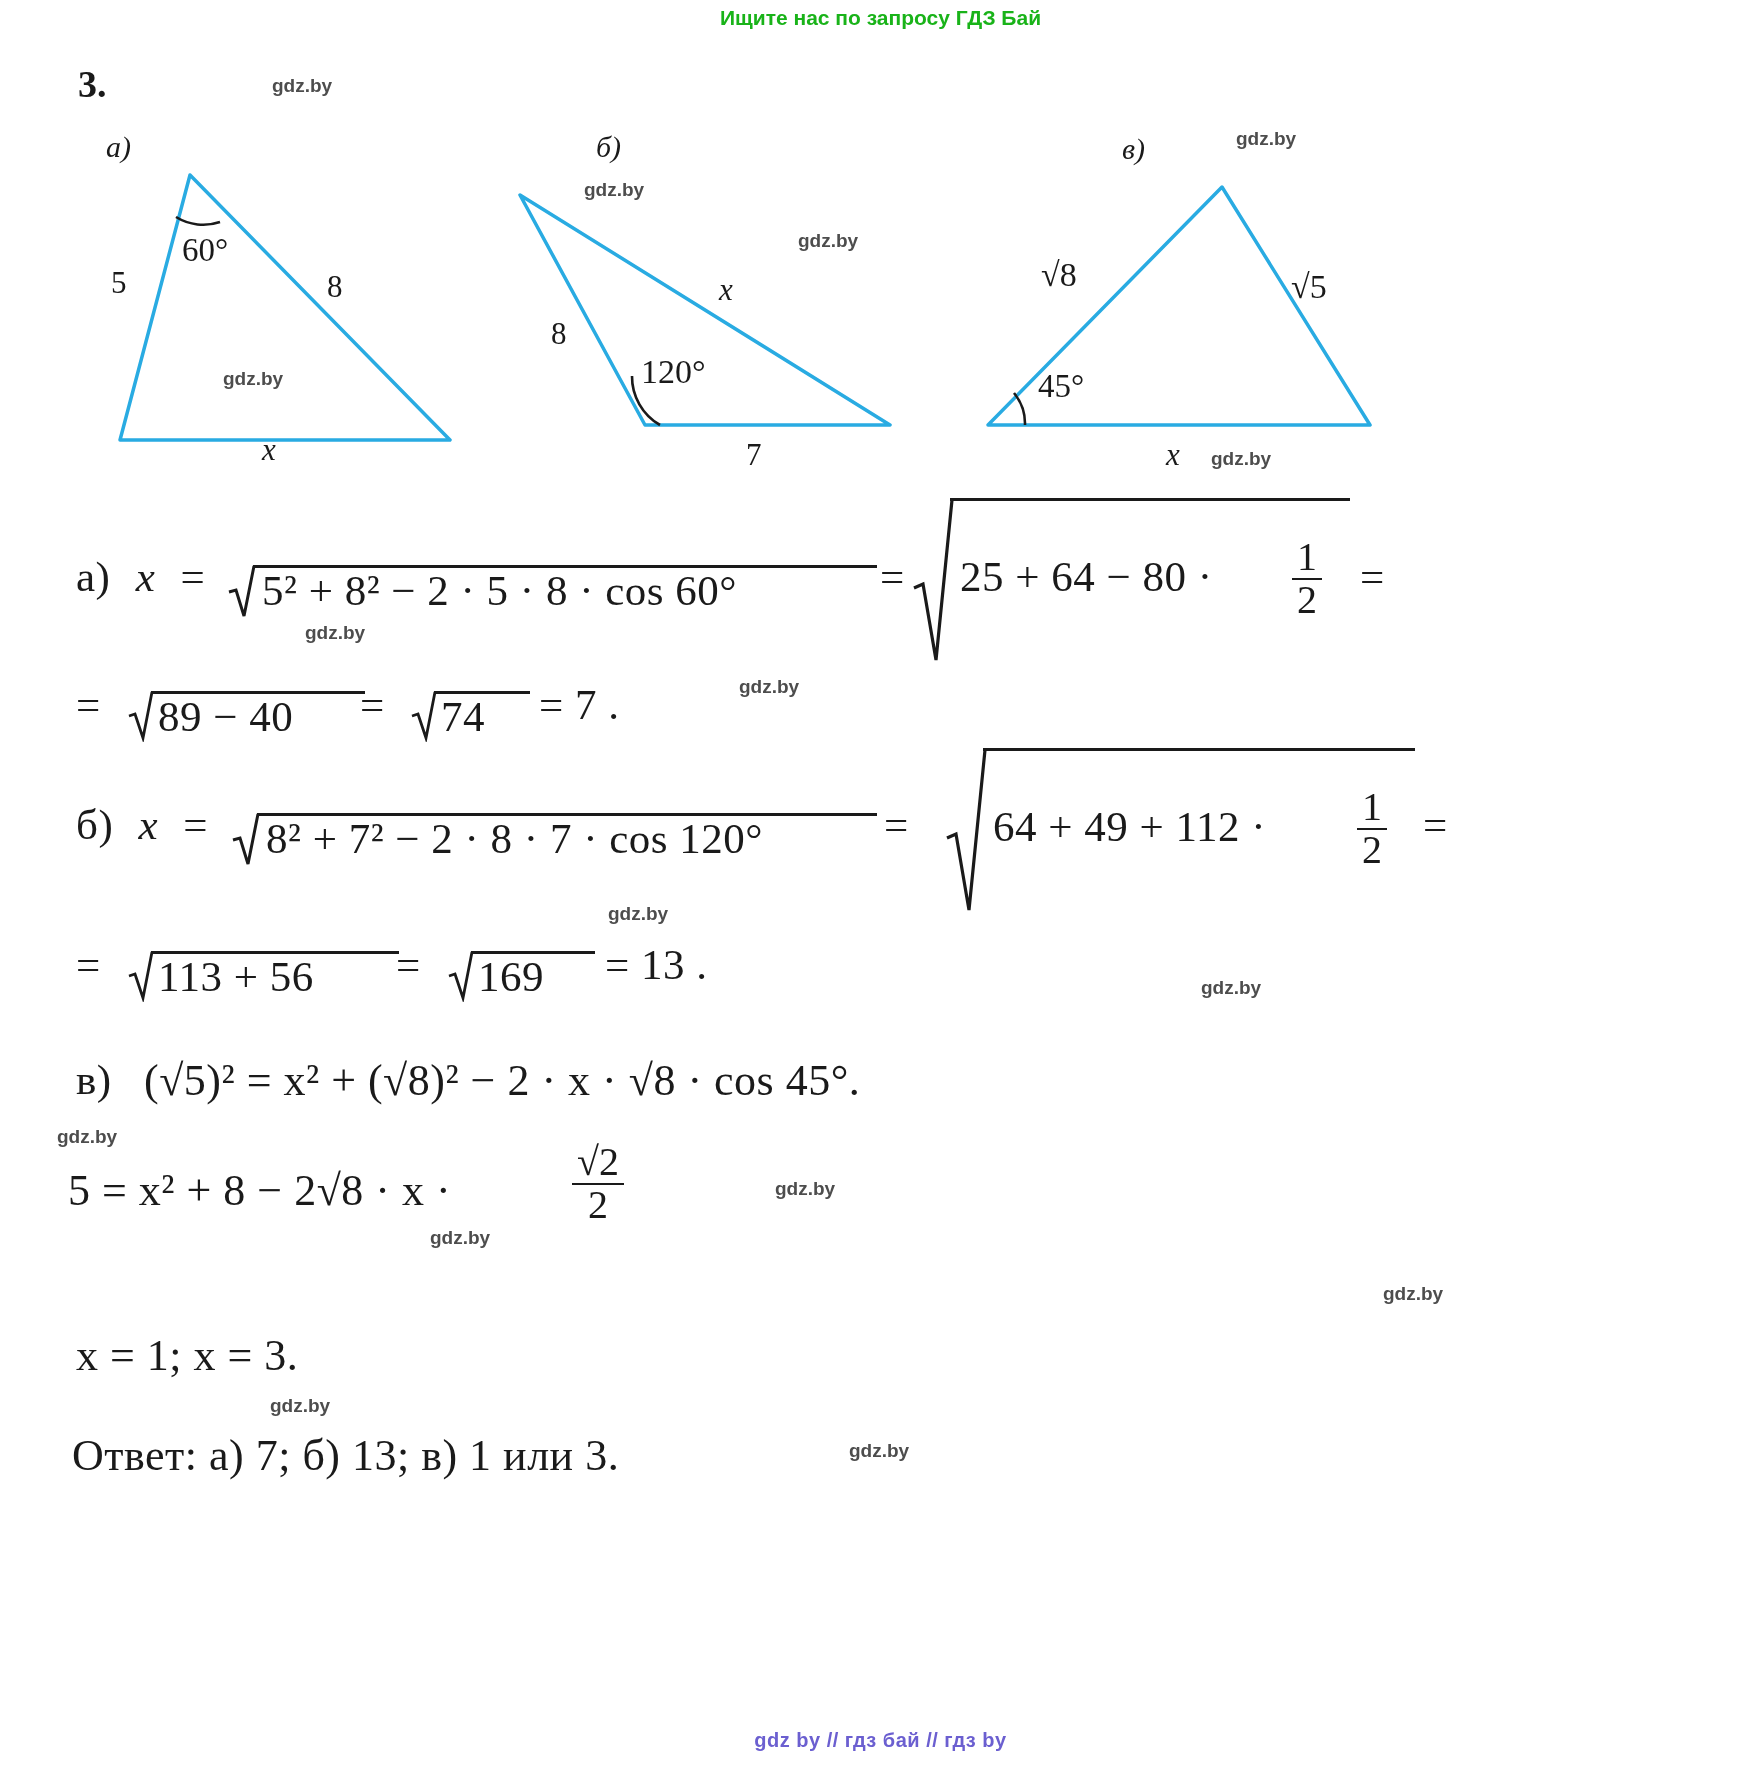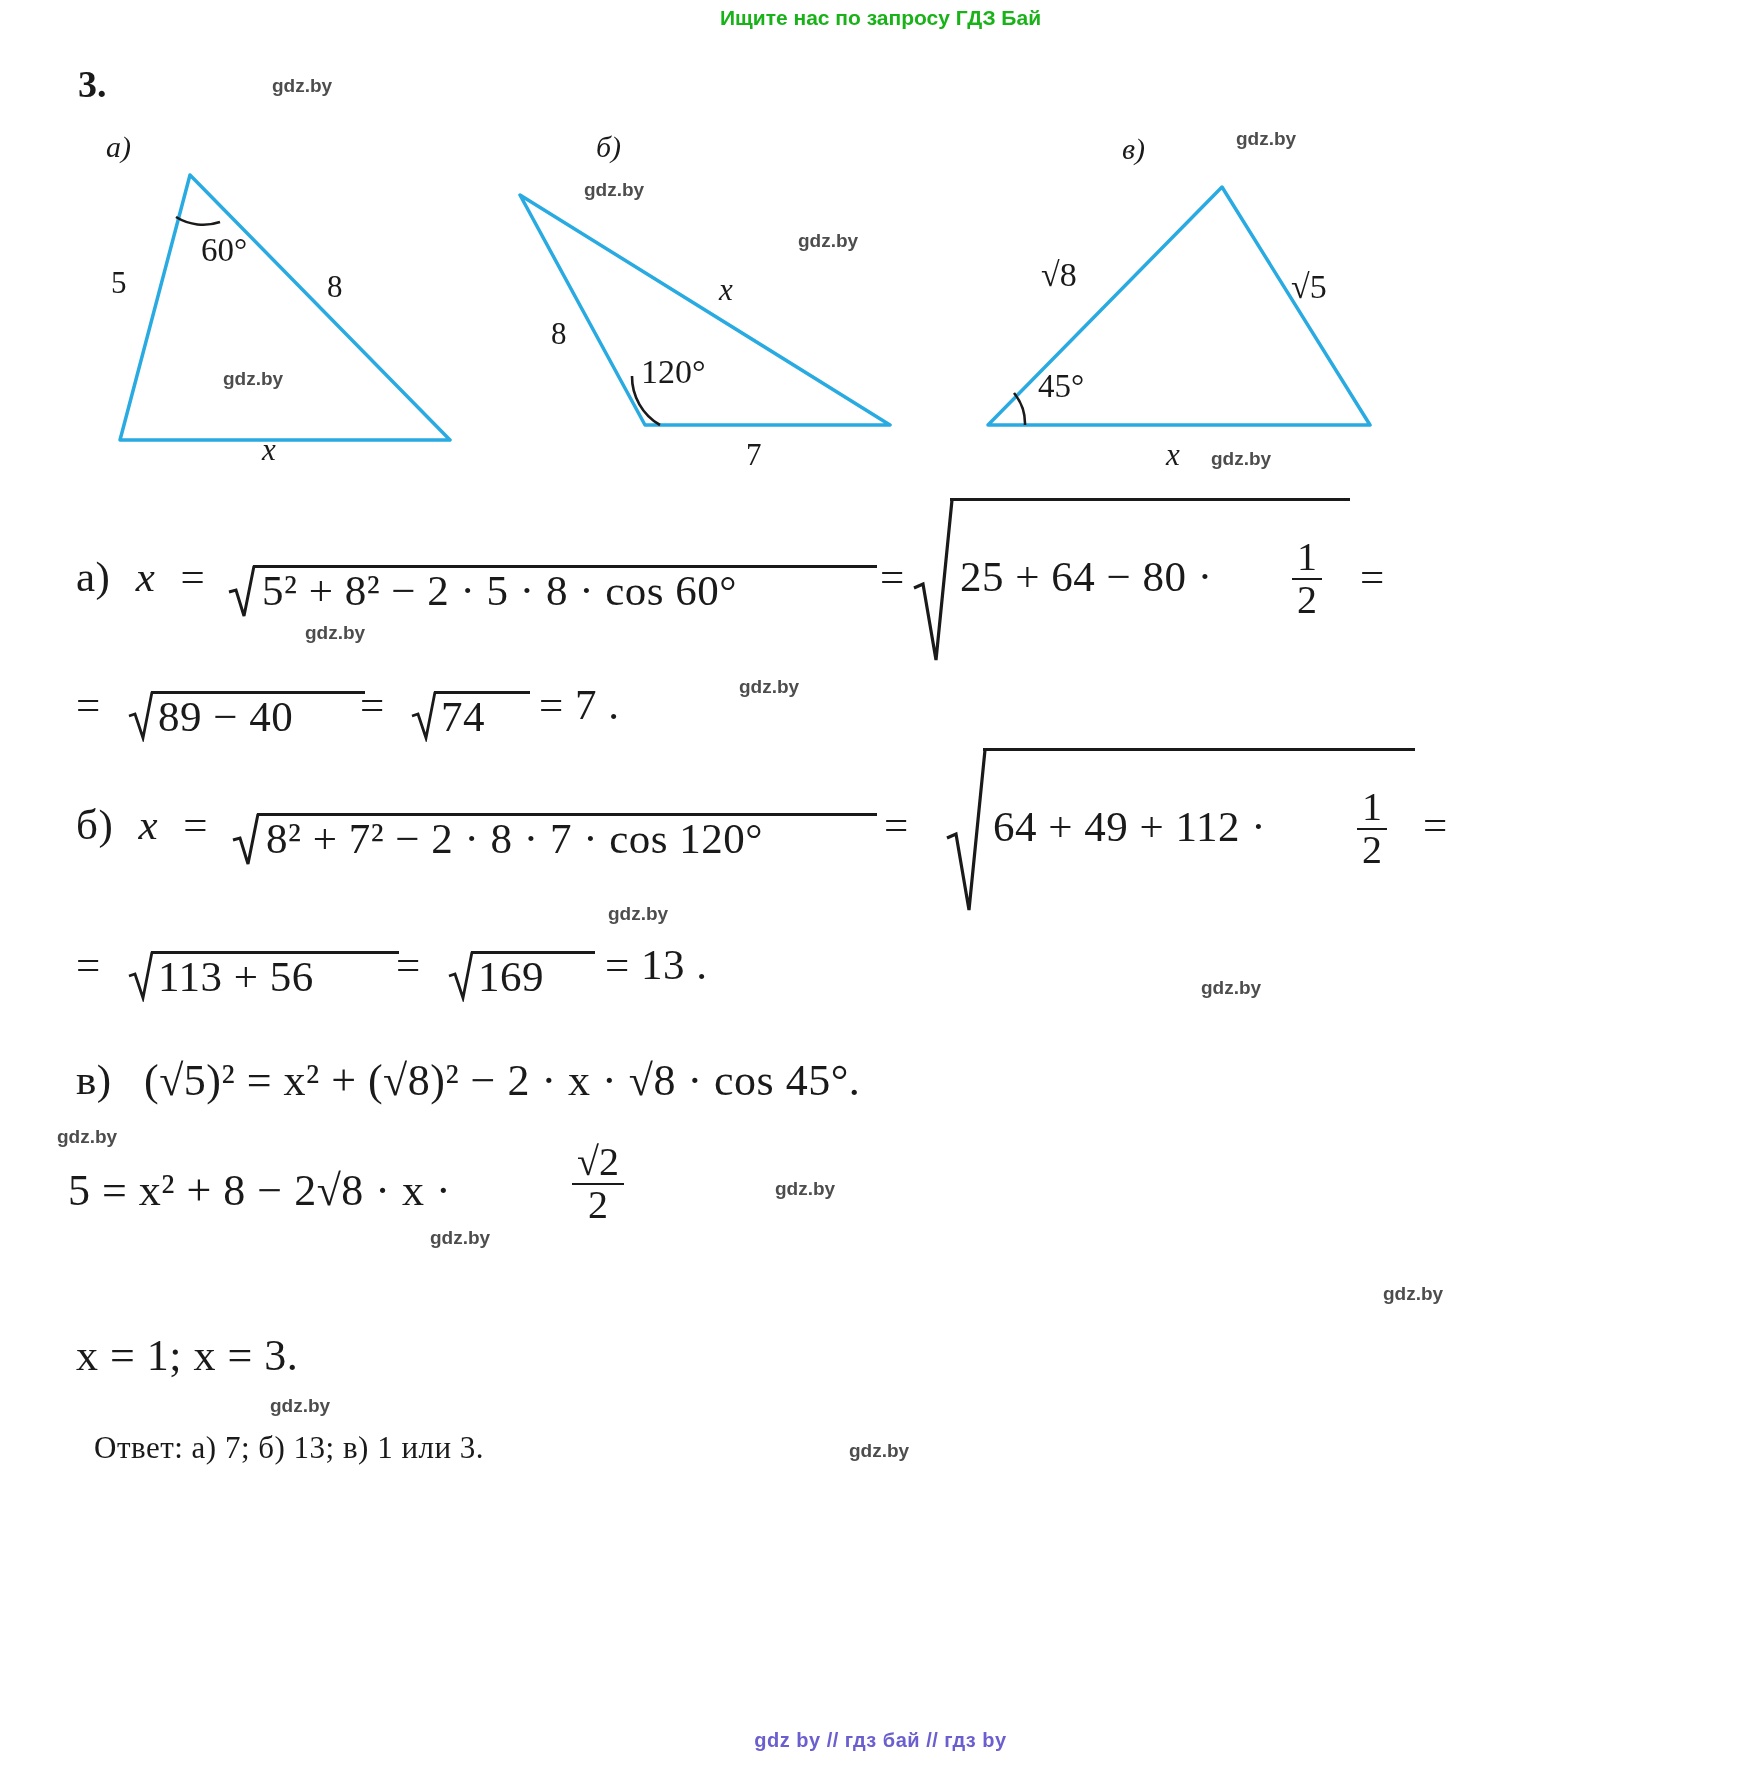--- a/index.html
+++ b/index.html
@@ -111,21 +111,21 @@
   <div class="fig-label" style="left:106px; top:130px;">а)</div>
   <div style="position:absolute; left:100px; top:160px;">
     <svg width="380" height="290" viewBox="0 0 380 290">
       <polygon points="90,15 350,280 20,280" fill="none" stroke="#29ABE2" stroke-width="3.5" stroke-linejoin="round"></polygon>
       <path d="M 76,57 A 52 52 0 0 0 120,62" fill="none" stroke="#1a1a1a" stroke-width="2.6"></path>
     </svg>
   </div>
   <div class="tri-label" style="left:111px; top:265px;">5</div>
   <div class="tri-label" style="left:327px; top:269px;">8</div>
   <div class="tri-label italic" style="left:262px; top:432px;">x</div>
-  <div class="tri-label" style="left:182px; top:232px; font-size:33px;margin-left:19px;">60°</div>
+  <div class="tri-label" style="left:182px; top:232px; font-size:33px;">60°</div>
 
   <div class="fig-label" style="left:596px; top:130px;">б)</div>
   <div style="position:absolute; left:500px; top:180px;">
     <svg width="420" height="270" viewBox="0 0 420 270">
       <polygon points="20,15 390,245 145,245" fill="none" stroke="#29ABE2" stroke-width="3.5" stroke-linejoin="round"></polygon>
       <path d="M 132,196 A 56 56 0 0 0 160,245" fill="none" stroke="#1a1a1a" stroke-width="2.6"></path>
     </svg>
   </div>
   <div class="tri-label" style="left:551px; top:316px;">8</div>
   <div class="tri-label italic" style="left:719px; top:272px;">x</div>
@@ -239,21 +239,21 @@
   <div class="math" style="left:144px; top:1055px; font-size:44px;">(√5)² = x² + (√8)² − 2 · x · √8 · cos 45°.</div>
 
   <div class="math" style="left:68px; top:1165px; font-size:44px;">5 = x² + 8 − 2√8 · x ·</div>
   <div class="frac" style="position:absolute; left:572px; top:1142px;">
     <span class="num">√2</span>
     <span class="den">2</span>
   </div>
 
   <div class="math" style="left:76px; top:1330px; font-size:44px;">x = 1; x = 3.</div>
 
-  <div class="math" style="left:94px; top:1430px; font-size:31px;">Ответ: а) 7;  б) 13;  в) 1 или 3.</div>
+  <div class="math" style="left:72px; top:1430px; font-size:44px;">Ответ: а) 7;  б) 13;  в) 1 или 3.</div>
 
   <div class="footer">gdz by  //  гдз бай  //  гдз by</div>
 
   <div id="watermark-layer">
       <div class="wm" style="left: 272px; top: 75px;">gdz.by</div>
       <div class="wm" style="left: 1236px; top: 128px;">gdz.by</div>
       <div class="wm" style="left: 584px; top: 179px;">gdz.by</div>
       <div class="wm" style="left: 798px; top: 230px;">gdz.by</div>
       <div class="wm" style="left: 223px; top: 368px;">gdz.by</div>
       <div class="wm" style="left: 1211px; top: 448px;">gdz.by</div>

